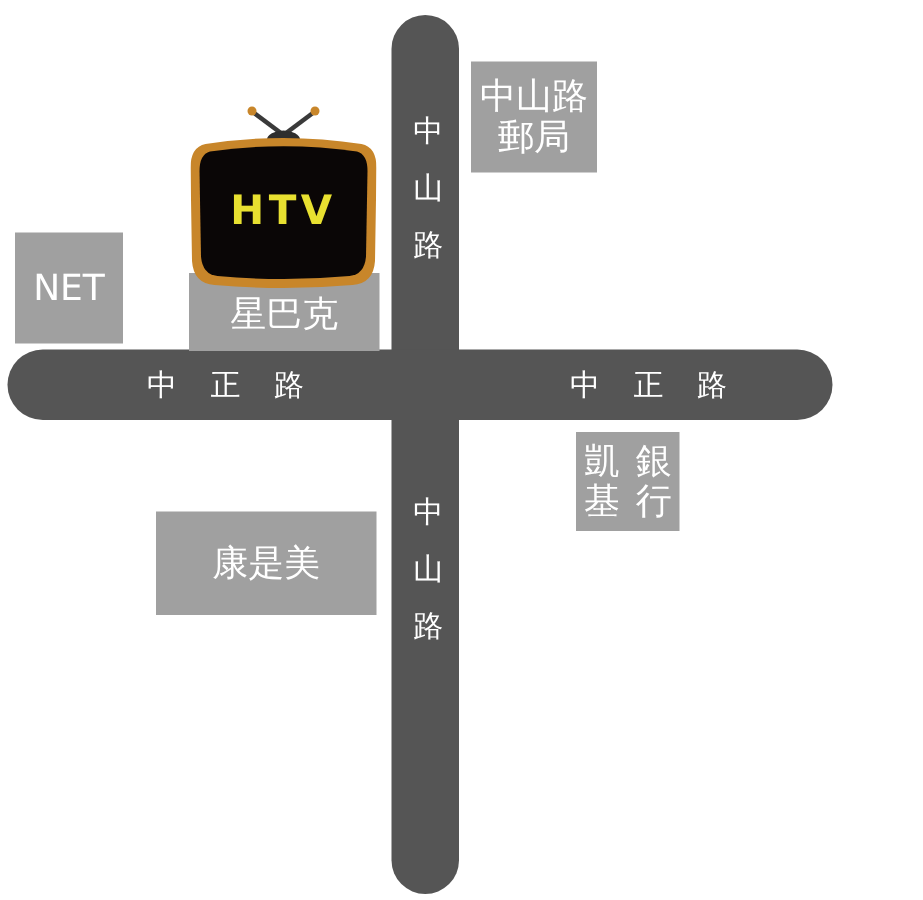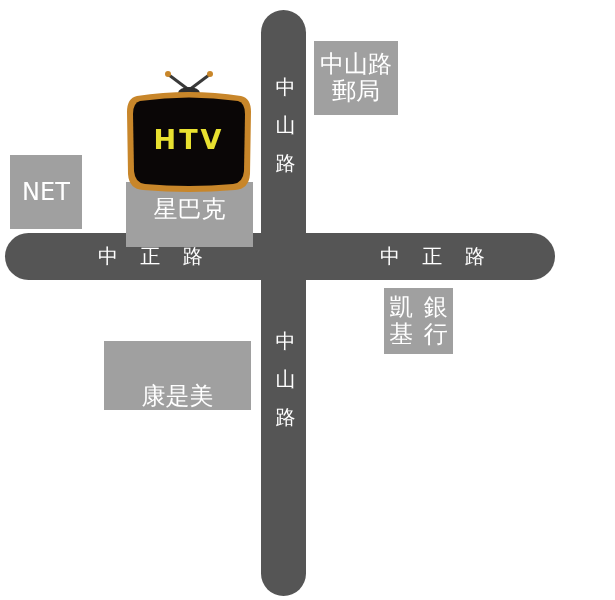--- a/index.html
+++ b/index.html
@@ -50,30 +50,30 @@
 
 <div class="poi" style="left:314px; top:41px; width:84px; height:74px; flex-direction:column;">
   <span>中山路</span>
   <span>郵局</span>
 </div>
 
 <div class="poi" style="left:10px; top:155px; width:72px; height:74px;">
   <span>NET</span>
 </div>
 
-<div class="poi" style="left:126px; top:182px; width:127px; height:48px; align-items:flex-end; padding-bottom:17px;">
+<div class="poi" style="left:126px; top:182px; width:127px; height:48px; align-items:flex-end; padding-bottom:4px;">
   <span style="margin-bottom:7px;">星巴克</span>
 </div>
 
 <div class="poi" style="left:384px; top:288px; width:69px; height:66px; flex-direction:row;">
   <span>凱基</span>
   <span>銀行</span>
 </div>
 
-<div class="poi" style="left:104px; top:341px; width:147px; height:69px;align-items:flex-end;">
+<div class="poi" style="left:104px; top:341px; width:147px; height:69px;">
   <span>康是美</span>
 </div>
 
 <div class="tv">
   <svg width="124" height="124" viewBox="0 0 124 124">
     <line x1="62" y1="22" x2="42" y2="7" stroke="#3a3a3a" stroke-width="3"></line>
     <line x1="62" y1="22" x2="82" y2="7" stroke="#3a3a3a" stroke-width="3"></line>
     <circle cx="41" cy="6" r="3" fill="#c8862a"></circle>
     <circle cx="83" cy="6" r="3" fill="#c8862a"></circle>
     <ellipse cx="62" cy="25" rx="11" ry="6" fill="#2e2e2e"></ellipse>

